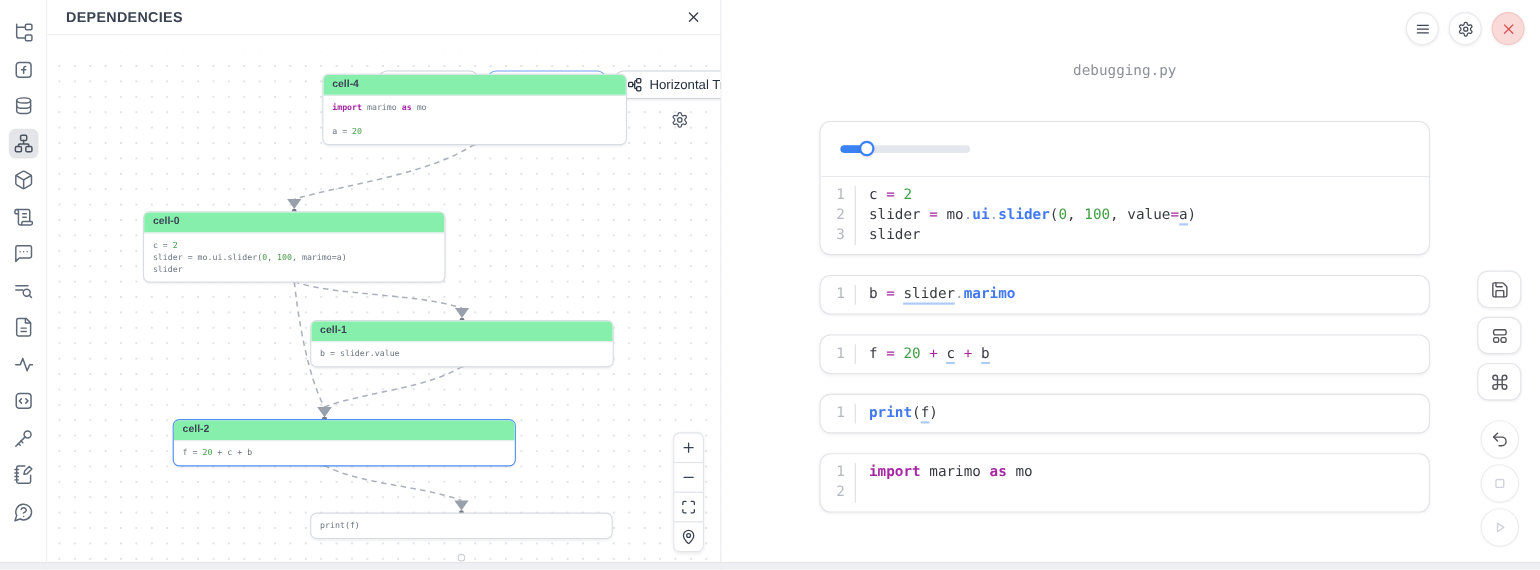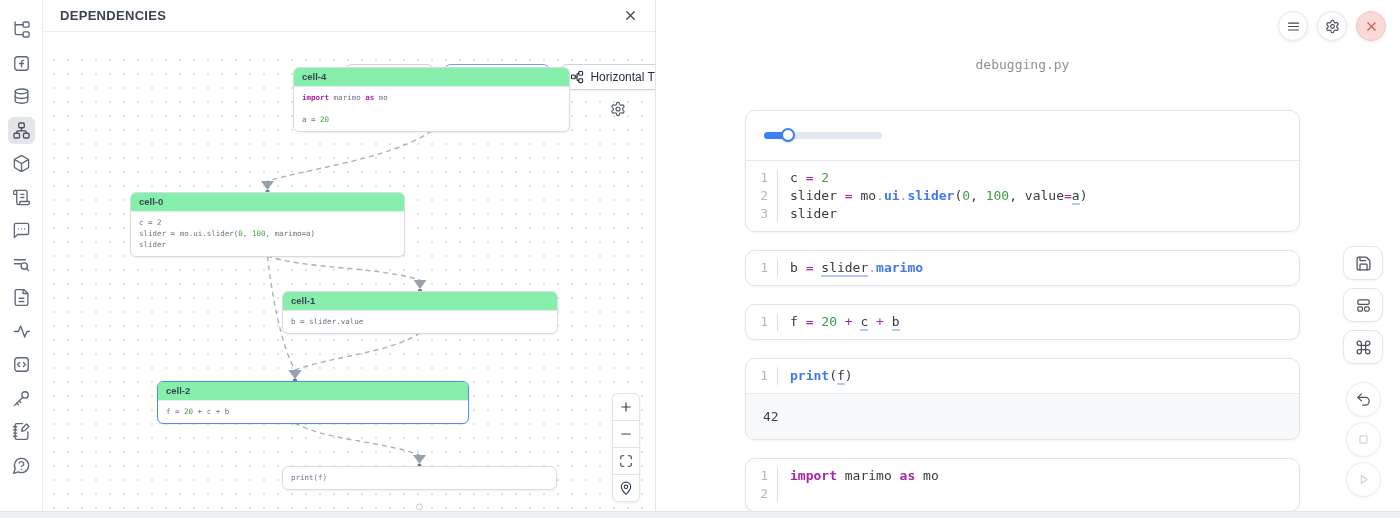--- a/index.html
+++ b/index.html
@@ -364,21 +364,20 @@
             </div>
           </div>
         </div>
         <div class="cell">
           <div class="code-area">
             <div class="cl">
               <span class="ln">1</span>
               <span class="cd"><span class="tk-fn">print</span><span class="tk-p">(</span><span class="tk-ref">f</span><span class="tk-p">)</span></span>
             </div>
           </div>
-          <div class="cell-output">42</div>
         </div>
         <div class="cell">
           <div class="code-area">
             <div class="cl">
               <span class="ln">1</span>
               <span class="cd"><span class="tk-kw">import</span><span class="tk-p"> marimo </span><span class="tk-kw">as</span><span class="tk-p"> mo</span></span>
             </div>
             <div class="cl">
               <span class="ln">2</span>
               <span class="cd"> </span>

